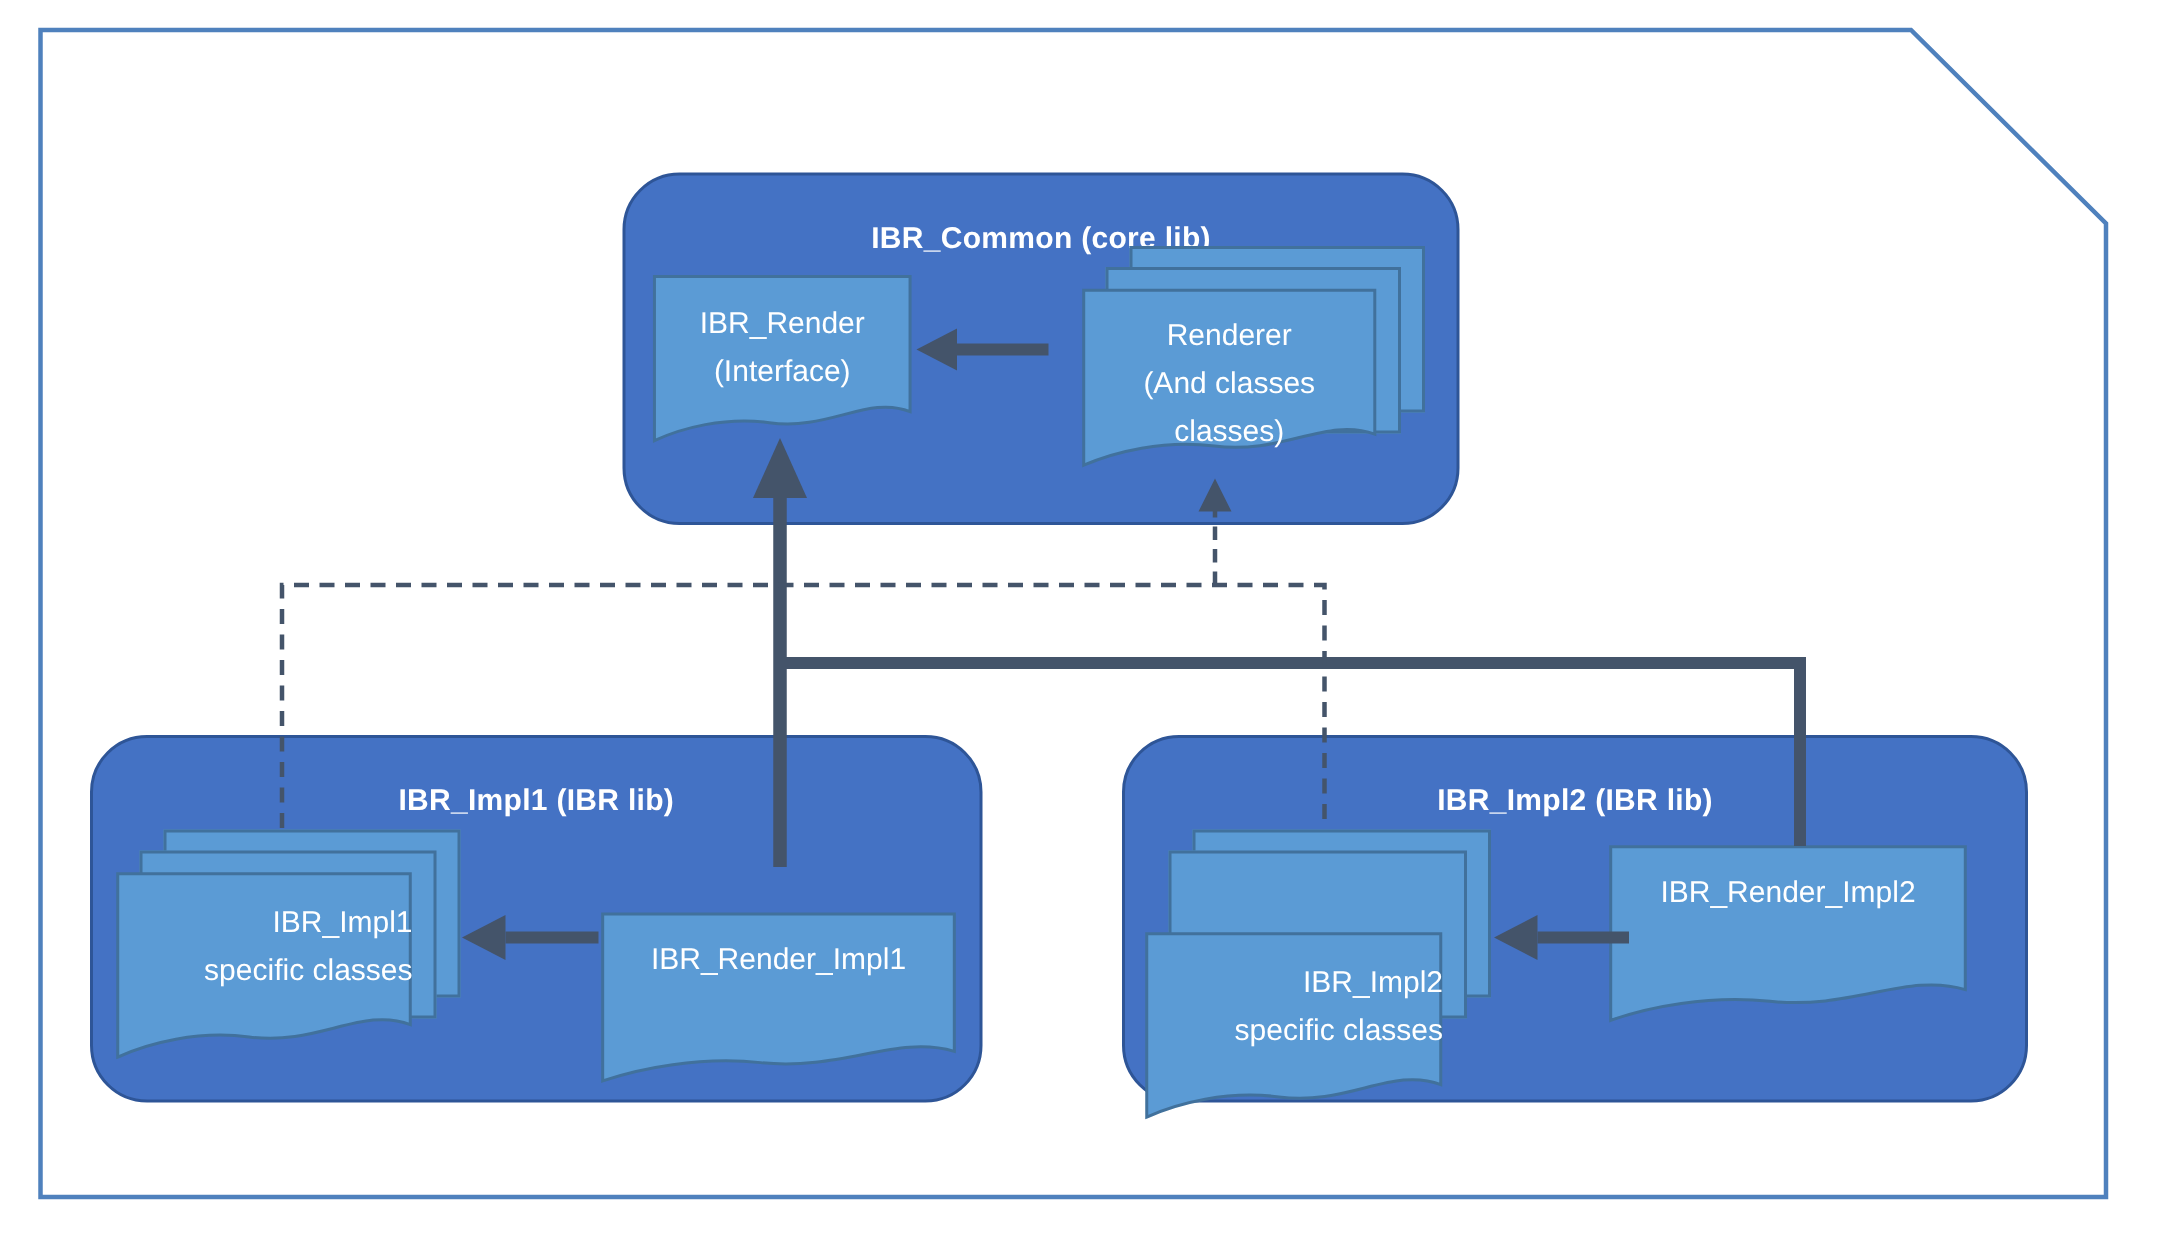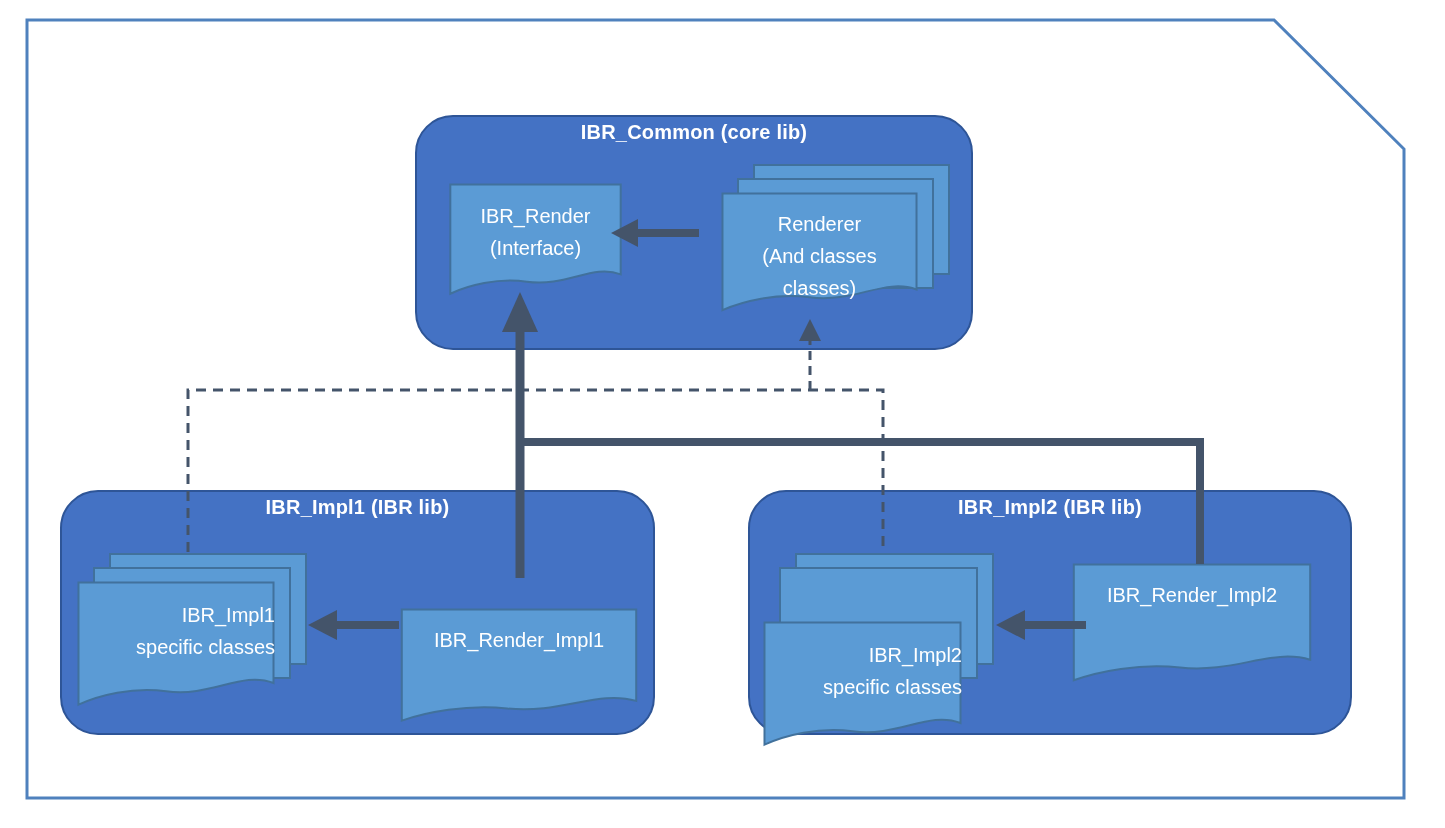--- a/index.html
+++ b/index.html
@@ -25,21 +25,21 @@
     position: absolute;
     background: #4472c4;
     border: 2.5px solid #2e5597;
     border-radius: 38px;
     box-sizing: border-box;
     z-index: 1;
   }
   .container-title {
     width: 100%;
     text-align: center;
-    padding-top: 4px;
+    padding-top: 31px;
     color: #ffffff;
     font-weight: bold;
     font-size: 20px;
     letter-spacing: 0.2px;
   }
   #c-common { left: 415px; top: 115px; width: 558px; height: 235px; }
   #c-impl1  { left: 60px;  top: 490px; width: 595px; height: 245px; }
   #c-impl2  { left: 748px; top: 490px; width: 604px; height: 245px; }
 
   .doc {
@@ -66,21 +66,21 @@
   }
   .sheet {
     position: absolute;
     background: #5b9bd5;
     border: 2px solid #41719c;
     box-sizing: border-box;
     z-index: 2;
   }
 
   
-  #d-ibr-render      { left: 449px;  top: 183px; width: 173px; height: 120px; }
+  #d-ibr-render      { left: 435px;  top: 183px; width: 173px; height: 120px; }
   #d-renderer        { left: 721px;  top: 192px; width: 197px; height: 128px; }
   #s-renderer-b1     { left: 737px;  top: 178px; width: 197px; height: 111px; }
   #s-renderer-b2     { left: 753px;  top: 164px; width: 197px; height: 111px; }
 
   #d-impl1-classes   { left: 77px;   top: 581px; width: 198px; height: 134px; }
   #s-impl1-b1        { left: 93px;   top: 567px; width: 198px; height: 112px; }
   #s-impl1-b2        { left: 109px;  top: 553px; width: 198px; height: 112px; }
   #d-render-impl1    { left: 400px;  top: 608px; width: 238px; height: 122px; }
 
   #d-impl2-classes   { left: 763px;  top: 581px; width: 199px; height: 134px; margin-top: 40px; }

